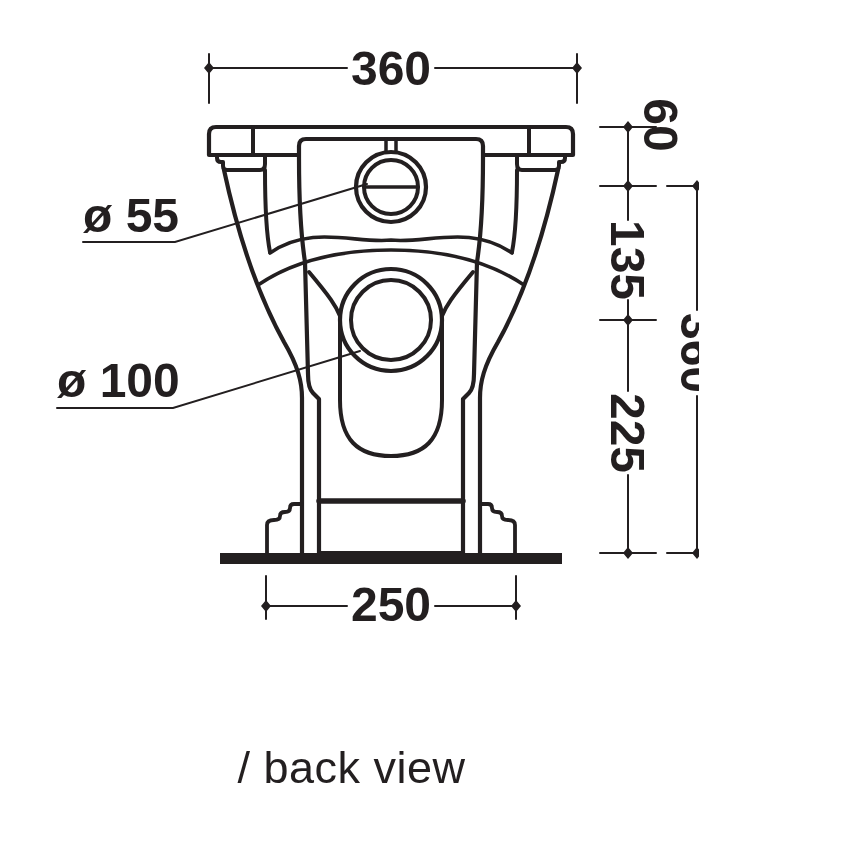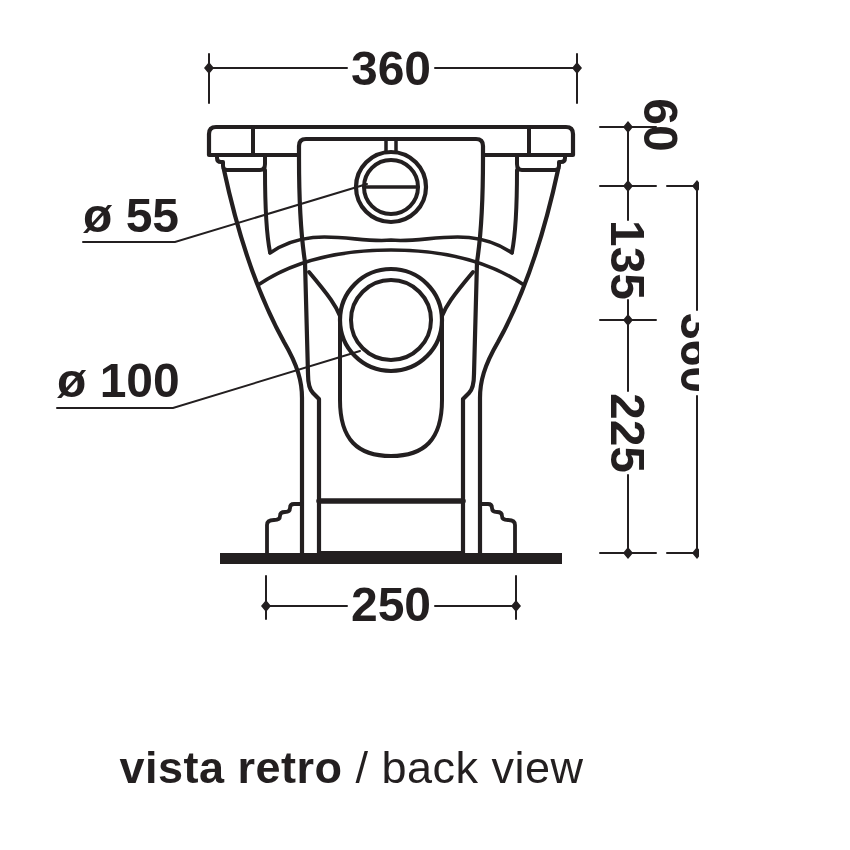--- a/index.html
+++ b/index.html
@@ -128,17 +128,16 @@
     <text class="dim-text" transform="translate(698,353) rotate(90)" x="0" y="17" text-anchor="middle">360</text>
 
     <text class="dim-text" x="391" y="621" text-anchor="middle">250</text>
 
     <text class="dim-text" x="83" y="232" text-anchor="start">ø 55</text>
 
     <text class="dim-text" x="57" y="397" text-anchor="start">ø 100</text>
   </svg>
 
   <div class="caption">
-    <span class="bold">vista retro</span>
     <span class="light">/ back view</span>
   </div>
 
 </div>
 
 </body></html>

